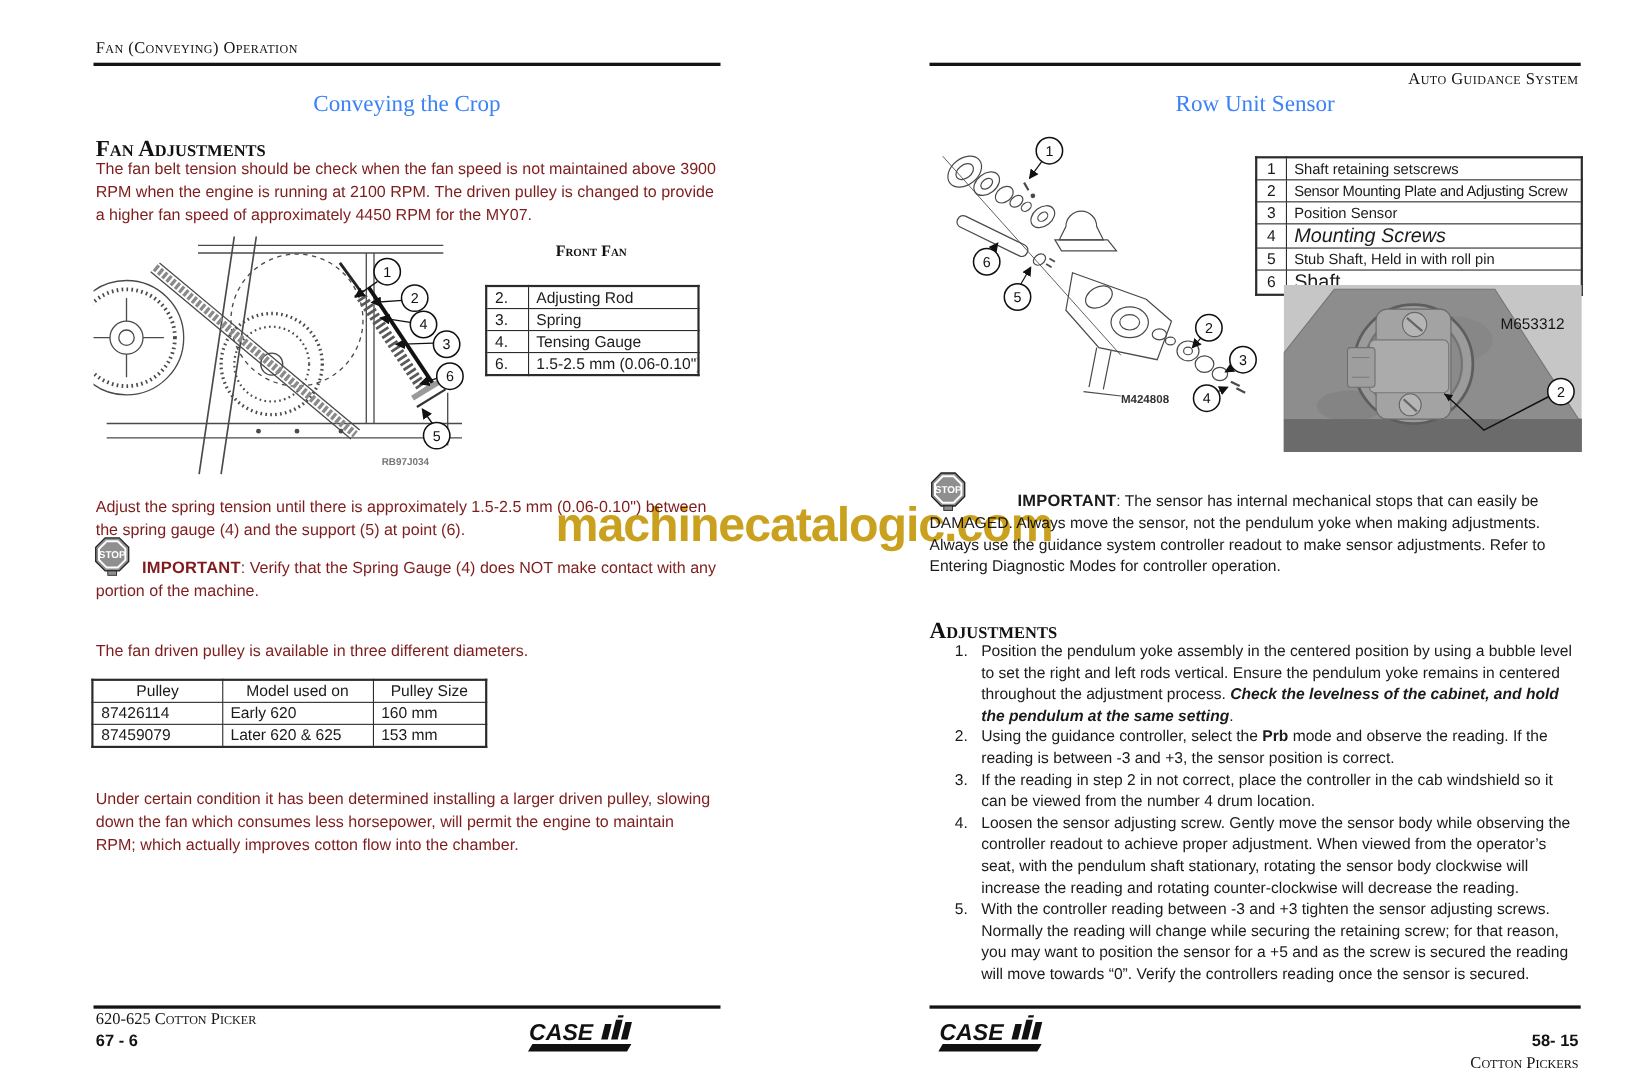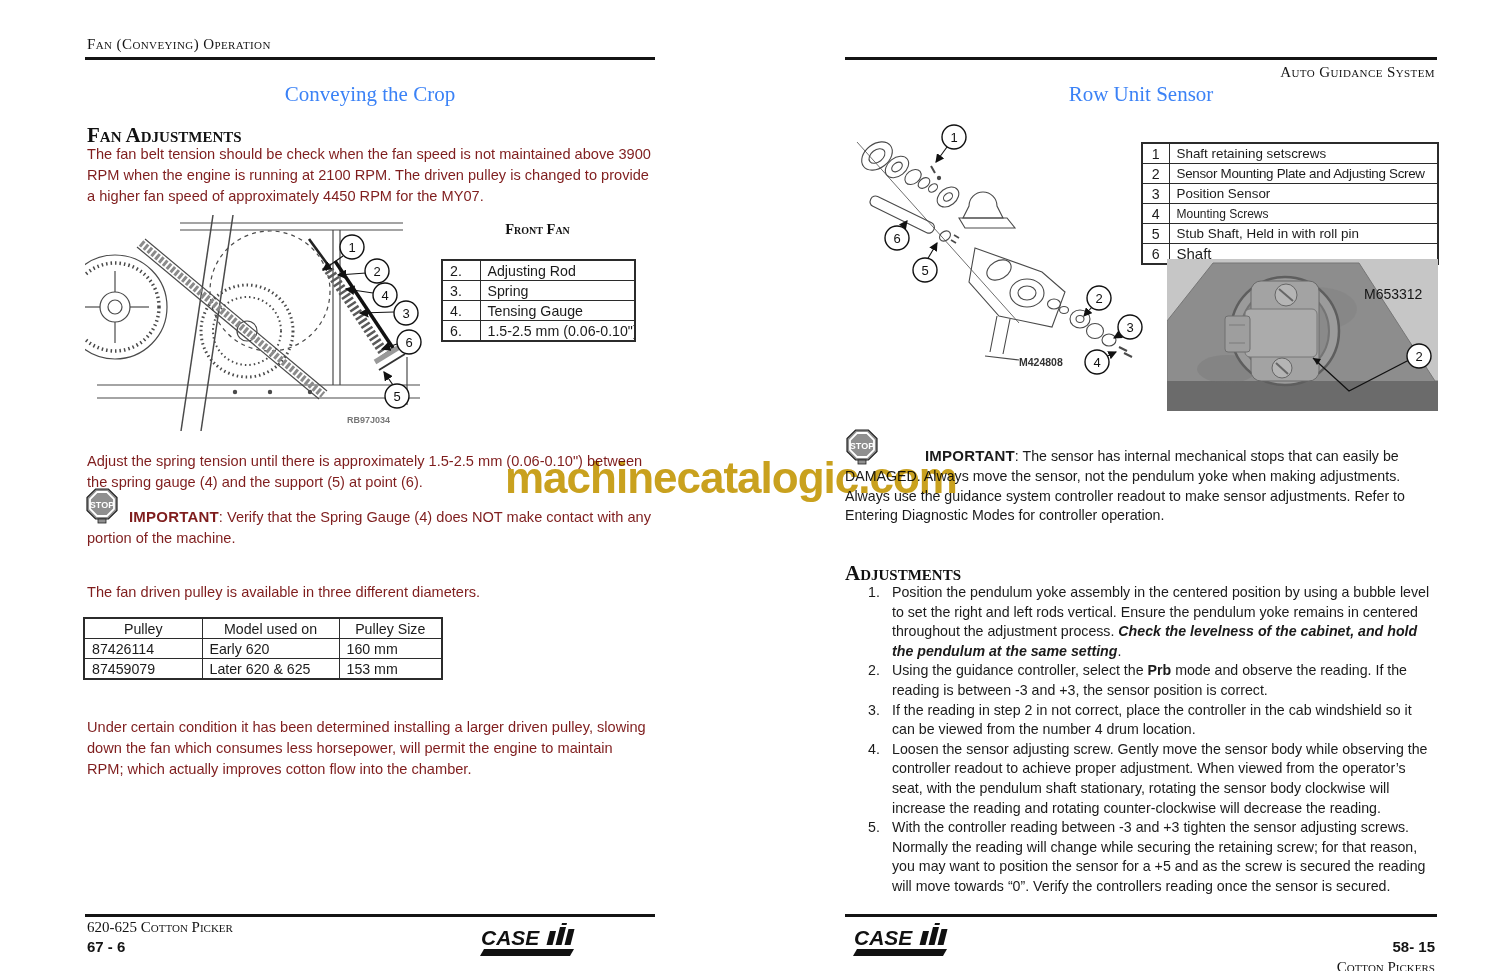--- a/index.html
+++ b/index.html
@@ -281,29 +281,29 @@
       <tr>
             <td style="text-align:center;">2</td>
             <td style="font-size:13.4px;letter-spacing:-0.3px;">Sensor Mounting Plate and Adjusting Screw</td>
           </tr>
       <tr>
             <td style="text-align:center;">3</td>
             <td style="font-size:13.4px;">Position Sensor</td>
           </tr>
       <tr>
             <td style="text-align:center;">4</td>
-            <td style="font-size:12px;">Mounting Screws</td>
+            <td style="font-size:18px;font-style:italic;">Mounting Screws</td>
           </tr>
       <tr>
             <td style="text-align:center;">5</td>
             <td style="font-size:13.4px;">Stub Shaft, Held in with roll pin</td>
           </tr>
       <tr>
             <td style="text-align:center;">6</td>
-            <td style="font-size:15px;">Shaft</td>
+            <td style="font-size:18px;">Shaft</td>
           </tr>
     </tbody>
       </table>
 
     <svg class="abs" style="left:322px;top:247px;" width="271" height="152" viewBox="0 0 271 152">
       <rect x="0" y="0" width="271" height="152" fill="#c6c6c6"></rect>
       <polygon points="46,4 192,4 268,122 271,122 271,152 0,152 0,122 0,62" fill="#8d8d8d" stroke="#767676"></polygon>
       <rect x="0" y="122" width="271" height="30" fill="#6b6b6b"></rect>
       <ellipse cx="150" cy="50" rx="40" ry="22" fill="#7d7d7d" opacity="0.35"></ellipse>
       <ellipse cx="60" cy="110" rx="30" ry="14" fill="#707070" opacity="0.3"></ellipse>

